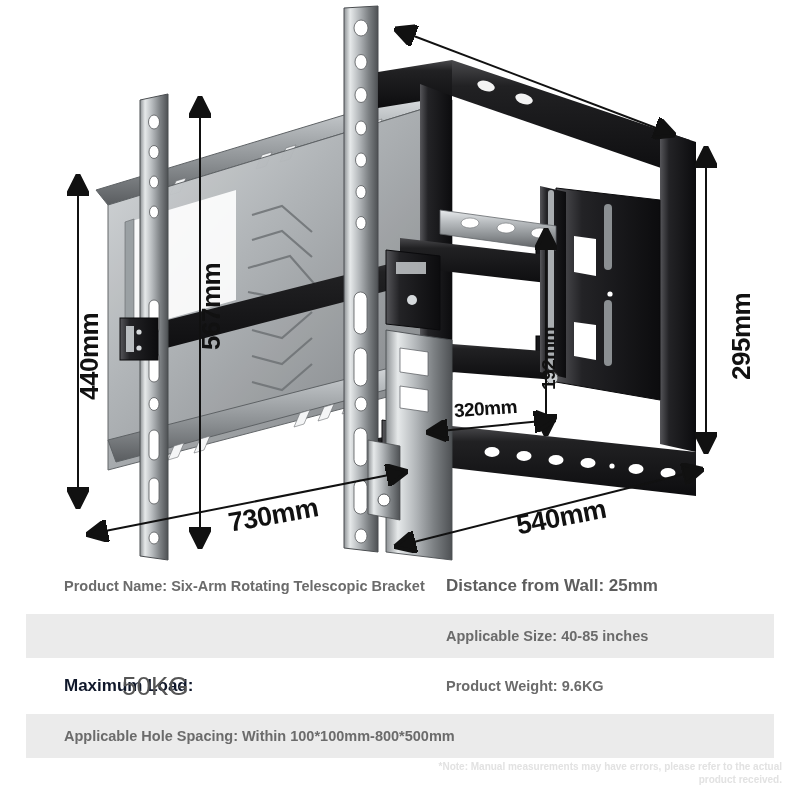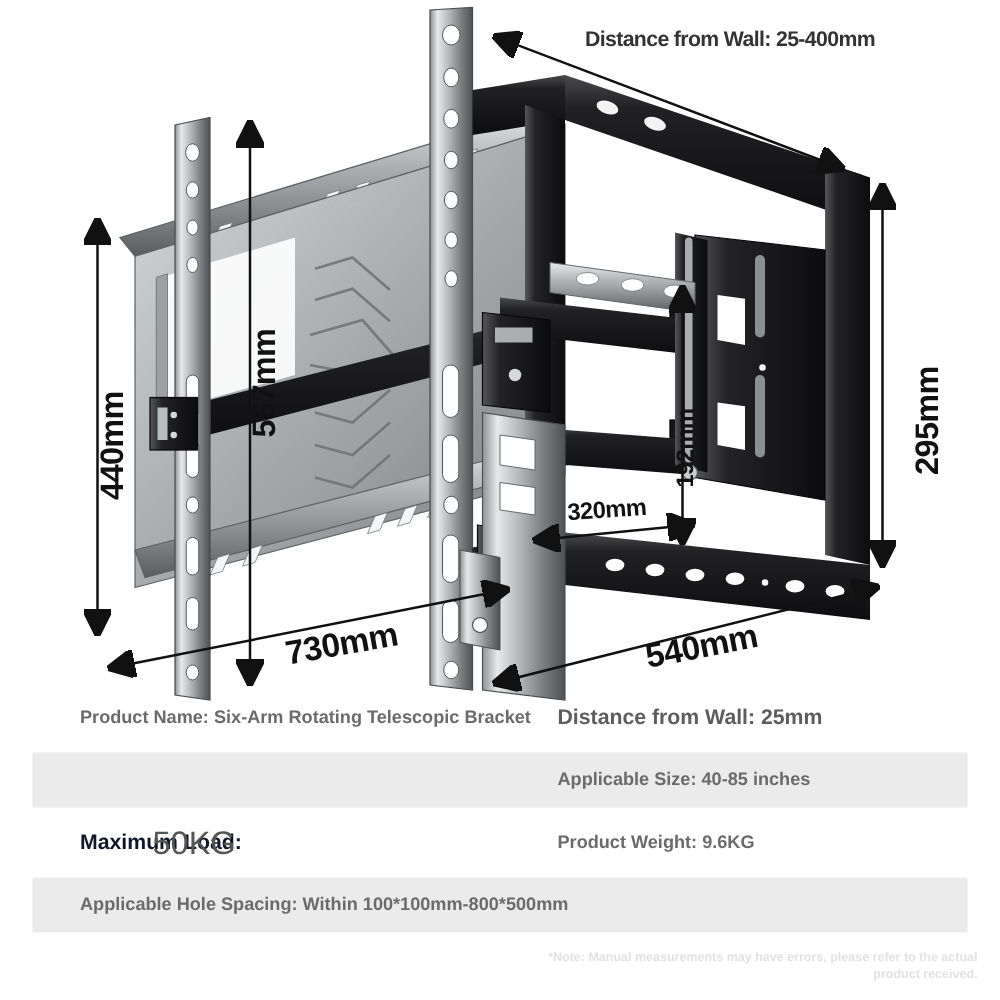--- a/index.html
+++ b/index.html
@@ -22,21 +22,21 @@
     position:absolute;
     color:#111;
     font-weight:bold;
     white-space:nowrap;
     letter-spacing:-0.5px;
     font-family:"Liberation Sans", sans-serif;
   }
   .dim.vert{transform-origin:0 0;}
 
   
-  #spec{position:absolute;left:0;top:552px;width:786px;height:185px;}
+  #spec{position:absolute;left:0;top:564px;width:786px;height:185px;}
   .row{
     position:absolute;left:26px;width:748px;height:44px;
     box-sizing:border-box;
   }
   .row.shaded{background:#ebebeb;}
   .cell{
     position:absolute;top:0;height:44px;
     display:flex;align-items:center;
     color:#6b6b6b;
     font-weight:bold;
@@ -297,21 +297,20 @@
     <div class="dim vert" style="left:726px;top:380px;font-size:26px;transform:rotate(-90deg);">295mm</div>
 
     <div class="dim vert" style="left:538px;top:390px;font-size:19px;transform:rotate(-90deg);">192mm</div>
 
     <div class="dim" style="left:228px;top:500px;font-size:27px;transform:rotate(-10deg);">730mm</div>
 
     <div class="dim" style="left:454px;top:398px;font-size:19px;transform:rotate(-4deg);">320mm</div>
 
     <div class="dim" style="left:516px;top:502px;font-size:27px;transform:rotate(-11deg);">540mm</div>
 
-    <div class="dim" style="left:468px;top:22px;font-size:17px;color:#333;">Distance from Wall: 25-400mm</div>
   </div>
 
   <div id="spec">
 
     <div class="row" style="top:0px;">
       <div class="cell c1">Product Name: Six-Arm Rotating Telescopic Bracket</div>
       <div class="cell c2" style="font-size:17px;color:#5d5d5d;">Distance from Wall: 25mm</div>
     </div>
 
     <div class="row shaded" style="top:50px;">

